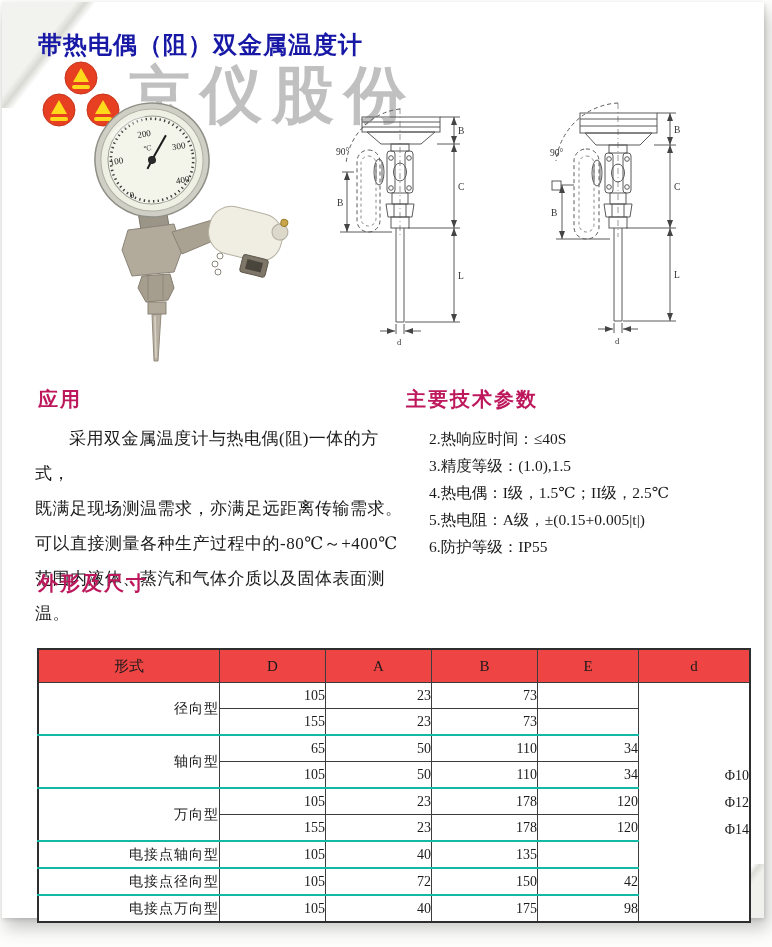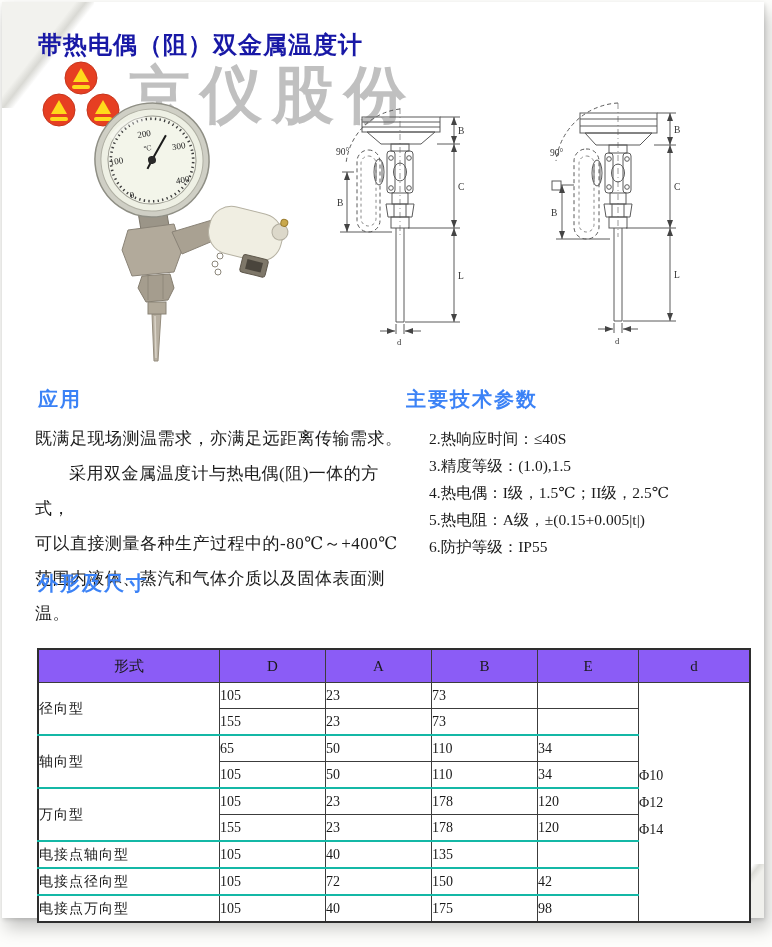--- a/index.html
+++ b/index.html
@@ -33,50 +33,50 @@
     font-size:62px; font-weight:900; color:#8d8d8d; opacity:.55;
     letter-spacing:10px; line-height:70px; margin-left:4px;
     font-family:"Liberation Serif","DejaVu Serif",serif;
   }
   .photo    { left:58px;  top:96px;  width:244px; height:268px; z-index:3; }
   .drawing1 { left:332px; top:102px; width:216px; height:246px; }
   .drawing2 { left:546px; top:97px;  width:224px; height:254px; }
 
   .sec-heading {
     font-family:"Liberation Sans","DejaVu Sans",sans-serif;
-    font-weight:bold; font-size:20px; color:#3b82f6; letter-spacing:2px;
+    font-weight:bold; font-size:20px; color:#be185d; letter-spacing:2px;
   }
   .h-app  { left:36px;  top:384px; }
   .h-tech { left:404px; top:384px; }
   .h-dim  { left:36px;  top:568px; }
 
   .app-text { left:33px; top:419px; width:372px; font-size:17px; line-height:35px;
               letter-spacing:.5px; font-weight:500; }
   .app-line.indent { text-indent:2em; }
 
   .param-list { left:427px; top:423px; width:330px; font-size:15.5px; line-height:27px; }
   .param-item.indent { padding-left:78px; }
 
   .dim-table-wrap { left:35px; top:646px; }
   table.dims {
     border-collapse:collapse; table-layout:fixed; width:706px;
     border:2px solid #2e2e2e; background:#fff;
   }
   table.dims thead th {
-    background:#8b5cf6; height:32px; font-weight:normal; font-size:15px;
+    background:#ef4444; height:32px; font-weight:normal; font-size:15px;
     border:1px solid #3c3c3c; padding:0; text-align:center;
   }
   table.dims thead th:nth-child(1){width:180px}
   table.dims thead th:nth-child(2){width:105px}
   table.dims thead th:nth-child(3){width:105px}
   table.dims thead th:nth-child(4){width:105px}
   table.dims thead th:nth-child(5){width:100px}
   table.dims thead th:nth-child(6){width:110px}
   table.dims tbody td {
-    height:25px; text-align:left; font-size:14px;
+    height:25px; text-align:right; font-size:14px;
     border:1px solid #3c3c3c; padding:0;
   }
   table.dims tbody tr.group-start td { border-top:2px solid #14b8a6; }
   td.type-cell { font-size:14.5px; letter-spacing:1px; }
   td.d-cell { vertical-align:middle; font-size:14.5px; }
   td.d-cell .dv { line-height:27px; }
   svg text { font-family:"Liberation Serif","DejaVu Serif",serif; }
 </style>
 </head>
 <body>
@@ -275,22 +275,22 @@
         <text x="126" y="91">C</text>
         <text x="126" y="179">L</text>
         <text x="3" y="117">B</text>
         <text x="67" y="245" font-size="8.5">d</text>
       </g>
     </svg>
   </div>
 
   <div class="layer sec-heading h-app">应用</div>
   <div class="layer app-text">
+      <div class="app-line indent">采用双金属温度计与热电偶(阻)一体的方式，</div>
       <div class="app-line">既满足现场测温需求，亦满足远距离传输需求。</div>
-      <div class="app-line indent">采用双金属温度计与热电偶(阻)一体的方式，</div>
       <div class="app-line">可以直接测量各种生产过程中的-80℃～+400℃</div>
       <div class="app-line">范围内液体、蒸汽和气体介质以及固体表面测温。</div>
     </div>
 
   <div class="layer sec-heading h-tech">主要技术参数</div>
   <div class="layer param-list">
       <div class="param-item">2.热响应时间：≤40S</div>
       <div class="param-item">3.精度等级：(1.0),1.5</div>
       <div class="param-item">4.热电偶：I级，1.5℃；II级，2.5℃</div>
       <div class="param-item">5.热电阻：A级，±(0.15+0.005|t|)</div>

